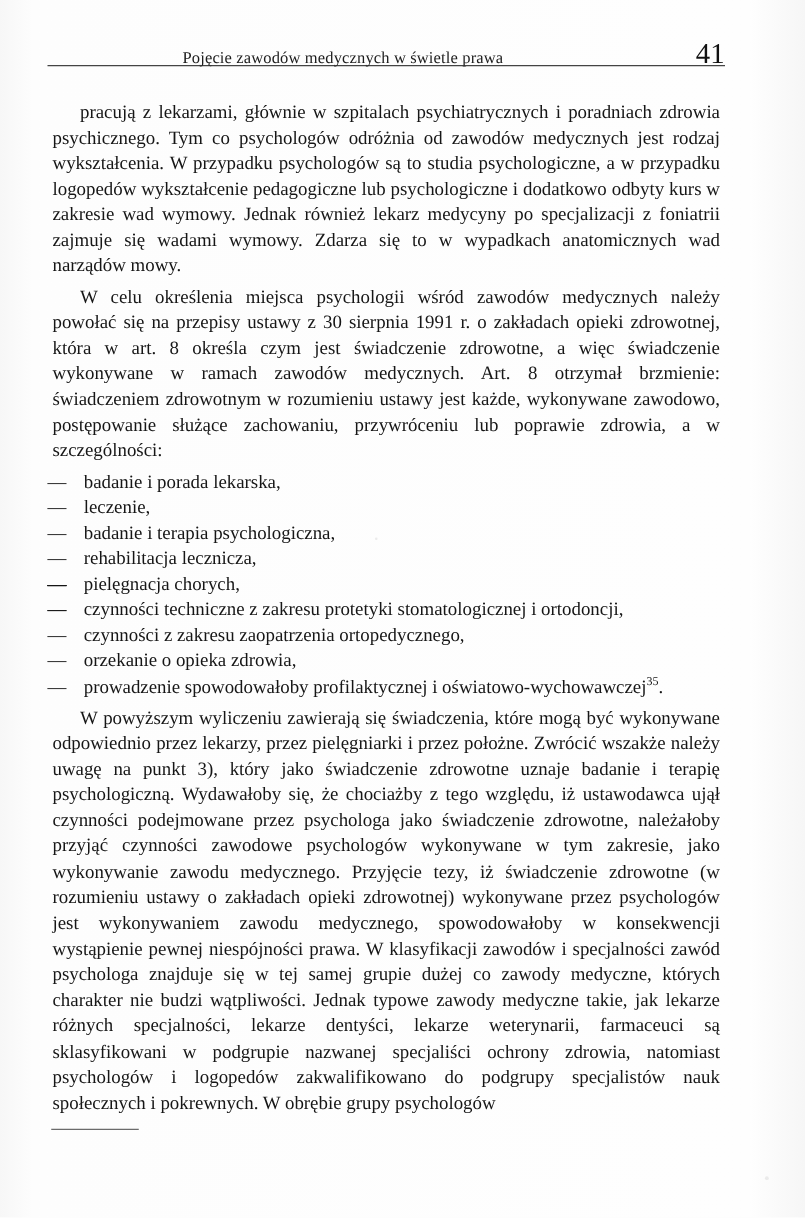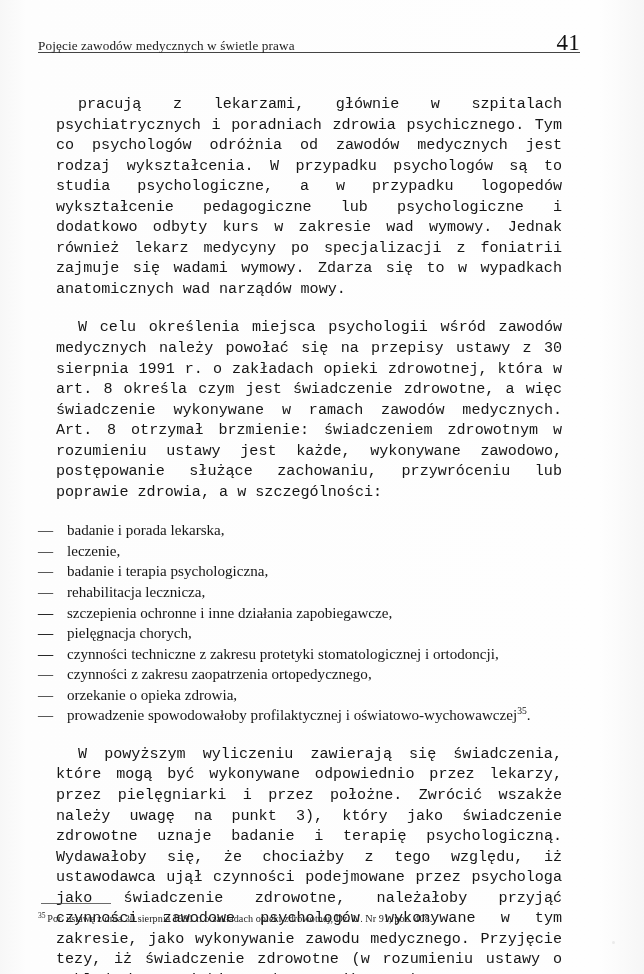--- a/index.html
+++ b/index.html
@@ -29,20 +29,21 @@
     width: 542px;
     height: 22px;
     display: flex;
     align-items: baseline;
     justify-content: space-between;
   }
   .rh-title {
     font-size: 13.2px;
     letter-spacing: 0.12px;
     color: #1c1c1c;
+    margin-left: 108px;
     text-align: center;
   }
   .rh-folio {
     font-size: 23px;
     color: #111;
     letter-spacing: 0.2px;
   }
   .head-rule {
     position: absolute;
     left: 38px;
@@ -57,24 +58,23 @@
     left: 38px;
     top: 76px;
     width: 542px;
     font-size: 15.1px;
     line-height: 20.55px;
     text-align: justify;
     text-justify: inter-word;
     color: #161616;
   }
   p.para {
-    margin: 18px;
+    margin: 4px;
     text-indent: 22px;
     hyphens: manual;
-    font-family: Liberation Mono, monospace;
   }
   ul.svc-list {
     list-style: none;
     margin: 0;
     padding: 0;
   }
   ul.svc-list li {
     position: relative;
     padding-left: 29px;
     margin: 0;
@@ -140,36 +140,33 @@
     <p class="para">pracują z lekarzami, głównie w szpitalach psychiatrycznych i poradniach zdrowia psychicznego. Tym co psychologów odróżnia od zawodów medycznych jest rodzaj wykształcenia. W przypadku psychologów są to studia psychologiczne, a w przypadku logopedów wykształcenie pedagogiczne lub psychologiczne i dodatkowo odbyty kurs w zakresie wad wymowy. Jednak również lekarz medycyny po specjalizacji z foniatrii zajmuje się wadami wymowy. Zdarza się to w wypadkach anatomicznych wad narządów mowy.</p>
 
     <p class="para">W celu określenia miejsca psychologii wśród zawodów medycznych należy powołać się na przepisy ustawy z 30 sierpnia 1991 r. o zakładach opieki zdrowotnej, która w art. 8 określa czym jest świadczenie zdrowotne, a więc świadczenie wykonywane w ramach zawodów medycznych. Art. 8 otrzymał brzmienie: świadczeniem zdrowotnym w rozumieniu ustawy jest każde, wykonywane zawodowo, postępowanie służące zachowaniu, przywróceniu lub poprawie zdrowia, a w szczególności:</p>
 
     <ul class="svc-list">
       <li><span class="dash">—</span><span>badanie i porada lekarska,</span></li>
       <li><span class="dash">—</span><span>leczenie,</span></li>
       <li><span class="dash">—</span><span>badanie i terapia psychologiczna,</span></li>
       <li><span class="dash">—</span><span>rehabilitacja lecznicza,</span></li>
       <li><span class="dash">—</span></li>
-      <li><span class="dash">—</span><span>szczepienia ochronne i inne działania zapobiegawcze,</span></li>
+      <li><span class="dash">—</span></li>
       <li><span class="dash">—</span></li>
       <li><span class="dash">—</span><span>pielęgnacja chorych,</span></li>
       <li><span class="dash">—</span></li>
       <li><span class="dash">—</span><span>czynności techniczne z zakresu protetyki stomatologicznej i ortodoncji,</span></li>
       <li><span class="dash">—</span><span>czynności z zakresu zaopatrzenia ortopedycznego,</span></li>
       <li><span class="dash">—</span><span>orzekanie o opieka zdrowia,</span></li>
       <li><span class="dash">—</span><span>prowadzenie spowodowałoby profilaktycznej i oświatowo-wychowawczej</span><sup class="fnref">35</sup><span>.</span></li>
     </ul>
 
     <p class="para">W powyższym wyliczeniu zawierają się świadczenia, które mogą być wykonywane odpowiednio przez lekarzy, przez pielęgniarki i przez położne. Zwrócić wszakże należy uwagę na punkt 3), który jako świadczenie zdrowotne uznaje badanie i terapię psychologiczną. Wydawałoby się, że chociażby z tego względu, iż ustawodawca ujął czynności podejmowane przez psychologa jako świadczenie zdrowotne, należałoby przyjąć czynności zawodowe psychologów wykonywane w tym zakresie, jako wykonywanie zawodu medycznego. Przyjęcie tezy, iż świadczenie zdrowotne (w rozumieniu ustawy o zakładach opieki zdrowotnej) wykonywane przez psychologów jest wykonywaniem zawodu medycznego, spowodowałoby w konsekwencji wystąpienie pewnej niespójności prawa. W klasyfikacji zawodów i specjalności zawód psychologa znajduje się w tej samej grupie dużej co zawody medyczne, których charakter nie budzi wątpliwości. Jednak typowe zawody medyczne takie, jak lekarze różnych specjalności, lekarze dentyści, lekarze weterynarii, farmaceuci są sklasyfikowani w podgrupie nazwanej specjaliści ochrony zdrowia, natomiast psychologów i logopedów zakwalifikowano do podgrupy specjalistów nauk społecznych i pokrewnych. W obrębie grupy psychologów</p>
 
   </div>
 
   <div class="foot-rule"></div>
 
-  <div class="footnote">
-    <span class="fn-num">35</span><span>Por. ustawę z dnia 30 sierpnia 1991 r. o zakładach opieki zdrowotnej, Dz. U. Nr 91, poz. 408.</span>
-  </div>
 
   <div class="speck" style="left:612px;top:941px;width:3px;height:3px;"></div>
   <div class="speck" style="left:300px;top:430px;width:2px;height:2px;"></div>
 
 </div>
 
 </body></html>

